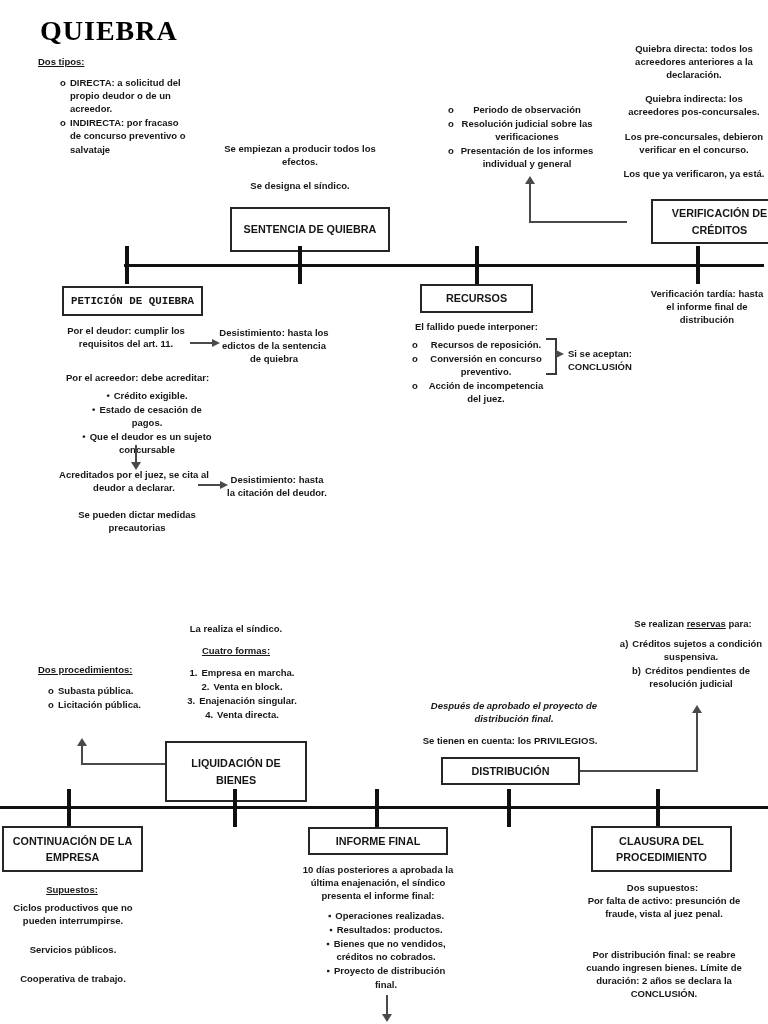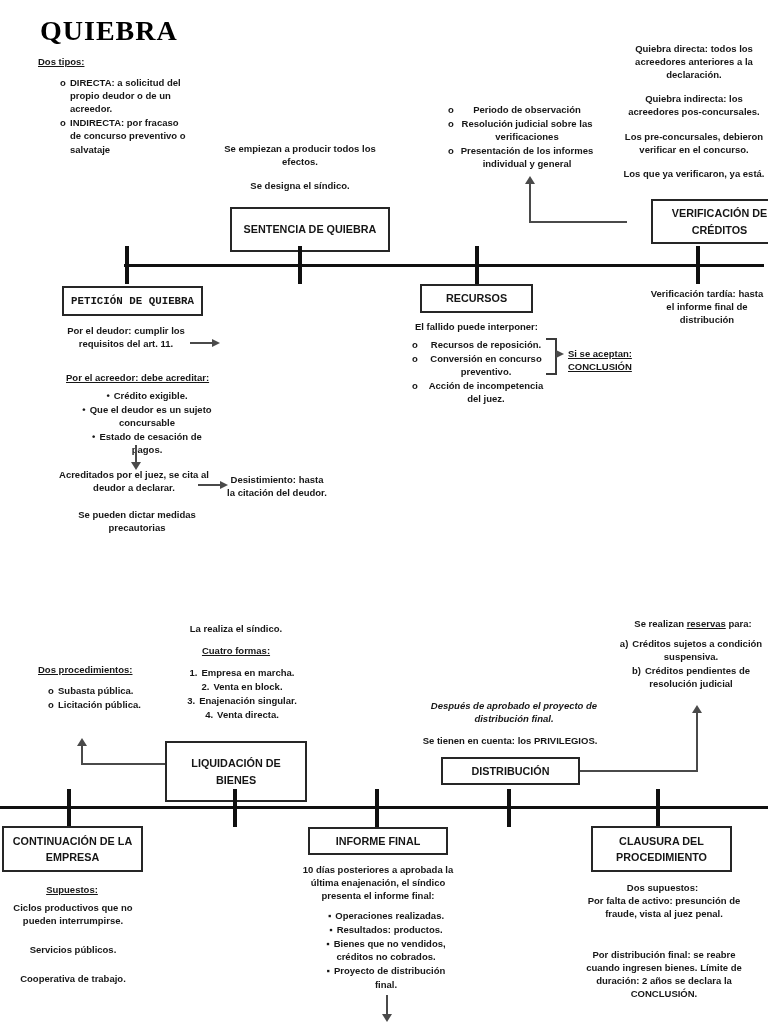--- a/index.html
+++ b/index.html
@@ -2,21 +2,21 @@
 <html><head>
 <meta charset="utf-8">
 <style>
   html,body{margin:0;padding:0;background:#fff;}
   .canvas{position:relative;width:768px;height:1024px;background:#fff;overflow:hidden;
           font-family:"Liberation Sans",sans-serif;font-weight:700;color:#161616;
           font-size:9.5px;line-height:1.38;}
   .title{position:absolute;left:40px;top:12px;font-family:"Liberation Serif",serif;
          font-size:28px;font-weight:700;letter-spacing:1px;color:#000;}
   .txt{position:absolute;text-align:center;}
-  .ltxt{position:absolute;text-align:left;text-decoration:underline;}
+  .ltxt{position:absolute;text-align:left;}
   .u{text-decoration:underline;}
   .node{position:absolute;border:2px solid #262626;background:#fff;display:flex;align-items:center;
         justify-content:center;text-align:center;font-size:10.8px;line-height:1.5;
         padding:2px 6px;box-sizing:border-box;}
   .hline,.vline,.tick{position:absolute;background:#101010;}
   .gline{position:absolute;background:#4a4a4a;}
   .tick{width:4px;height:38px;}
   .flexlist{position:absolute;display:flex;flex-direction:column;row-gap:1px;}
   .frow{display:flex;align-items:flex-start;}
   .mk{flex:0 0 14px;width:14px;text-align:center;}
@@ -87,25 +87,26 @@
   <div class="hline" style="left:124px;top:264px;width:640px;height:3px;"></div>
   <div class="tick" style="left:125px;top:246px;"></div>
   <div class="tick" style="left:298px;top:246px;"></div>
   <div class="tick" style="left:475px;top:246px;"></div>
   <div class="tick" style="left:696px;top:246px;"></div>
 
   <div class="node" style="left:62px;top:286px;width:141px;height:30px;font-family:Liberation Mono, monospace;">PETICIÓN DE QUIEBRA</div>
   <div class="txt" style="left:62px;top:324px;width:128px;">Por el deudor: cumplir los requisitos del art. 11.</div>
   <div class="gline" style="left:190px;top:342px;width:24px;height:2px;"></div>
   <div class="head-right" style="left:212px;top:339px;"></div>
+  <div class="txt" style="left:218px;top:326px;width:112px;">Desistimiento: hasta los edictos de la sentencia de quiebra</div>
   <div class="ltxt" style="left:66px;top:371px;width:200px;">Por el acreedor: debe acreditar:</div>
   <div class="blocklist" style="left:70px;top:389px;width:142px;">
     <div class="bitem"><span class="imk">•</span><span>Crédito exigible.</span></div>
+    <div class="bitem"><span class="imk">•</span><span>Estado de cesación de pagos.</span></div>
     <div class="bitem"><span class="imk">•</span><span>Que el deudor es un sujeto concursable</span></div>
-    <div class="bitem"><span class="imk">•</span><span>Estado de cesación de pagos.</span></div>
   </div>
   <div class="gline" style="left:135px;top:445px;width:2px;height:18px;"></div>
   <div class="head-down" style="left:131px;top:462px;"></div>
   <div class="txt" style="left:58px;top:468px;width:152px;">Acreditados por el juez, se cita al deudor a declarar.</div>
   <div class="gline" style="left:198px;top:484px;width:24px;height:2px;"></div>
   <div class="head-right" style="left:220px;top:481px;"></div>
   <div class="txt" style="left:226px;top:473px;width:102px;">Desistimiento: hasta la citación del deudor.</div>
   <div class="txt" style="left:76px;top:508px;width:122px;">Se pueden dictar medidas precautorias</div>
 
   <div class="node" style="left:420px;top:284px;width:113px;height:29px;">RECURSOS</div>

